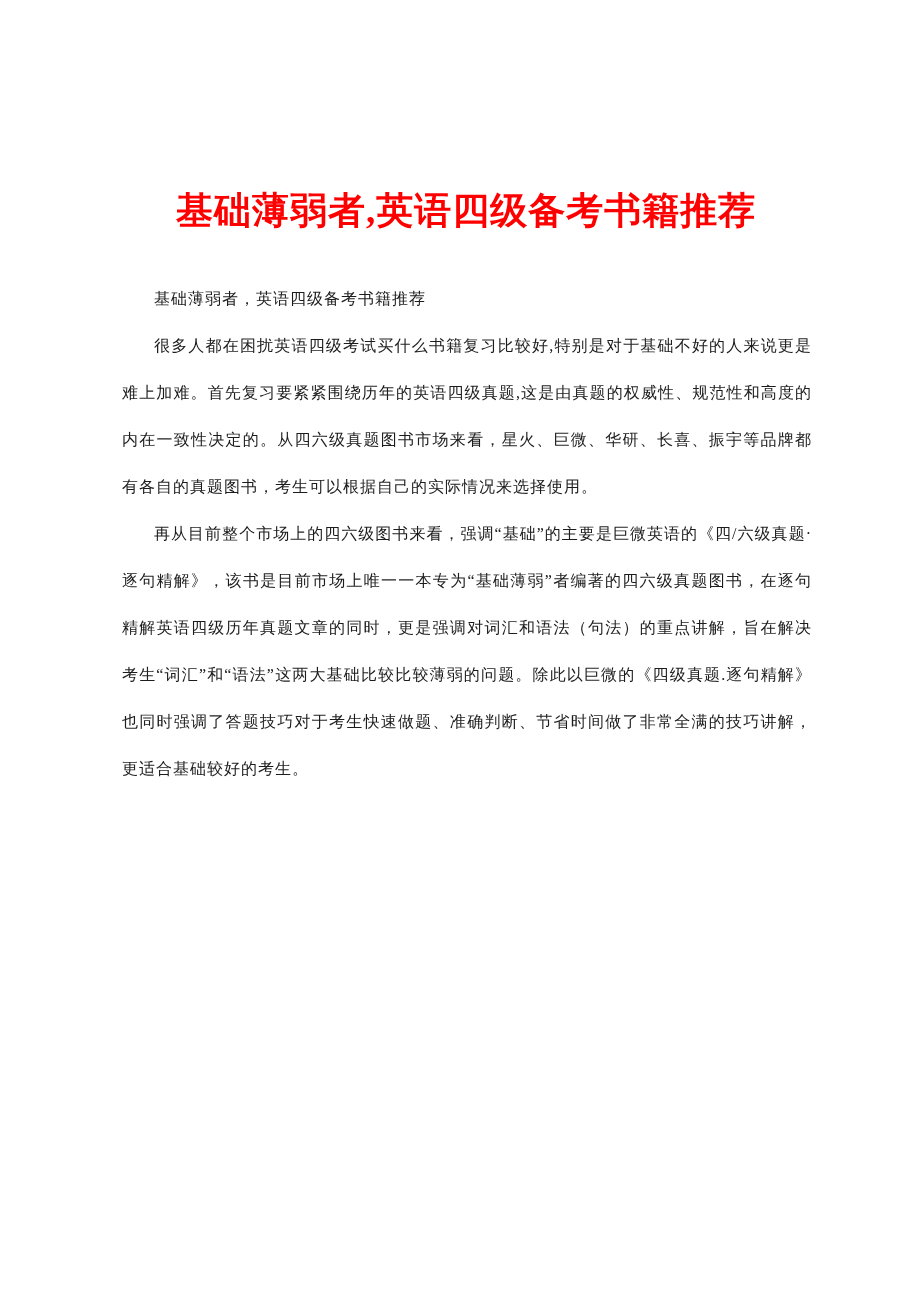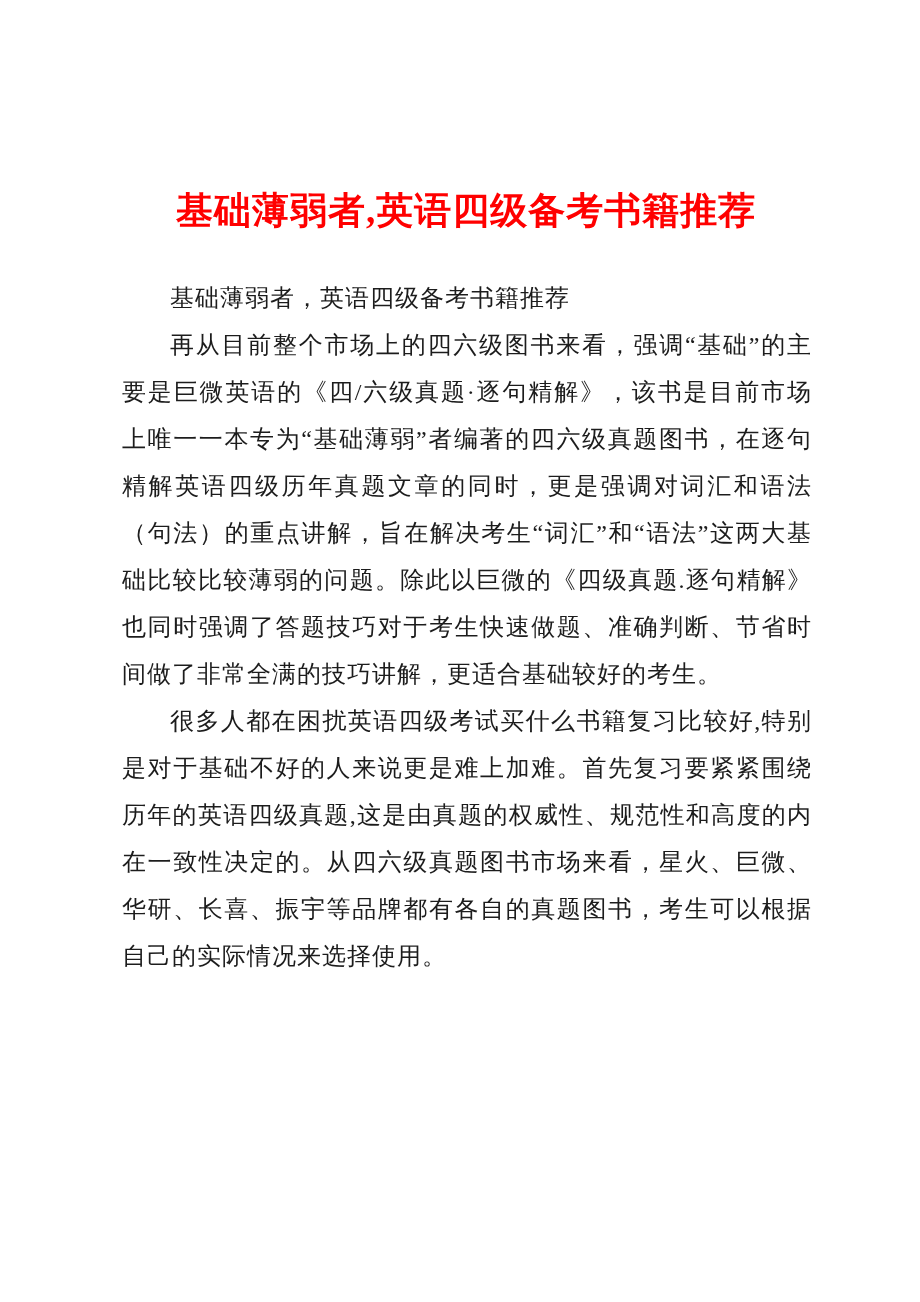--- a/index.html
+++ b/index.html
@@ -25,34 +25,34 @@
     letter-spacing: 1px;
     color: #ff0000;
     font-family: "Liberation Serif", "DejaVu Serif", serif;
   }
   .doc-body {
     margin: 43px 108px 0 122px;
   }
   .doc-body p {
     margin: 0;
     padding: 0;
-    font-size: 24px;
+    font-size: 16px;
     line-height: 47px;
     letter-spacing: 1px;
     color: #1c1c1c;
     text-align: justify;
     text-justify: inter-ideograph;
     text-indent: 2em;
     word-break: break-all;
     font-family: "Liberation Serif", "DejaVu Serif", serif;
   }
 </style>
 </head>
 <body>
 
 <div class="doc-page">
   <h1 class="doc-title">基础薄弱者,英语四级备考书籍推荐</h1>
   <div class="doc-body">
     <p>基础薄弱者，英语四级备考书籍推荐</p>
+    <p>很多人都在困扰英语四级考试买什么书籍复习比较好,特别是对于基础不好的人来说更是难上加难。首先复习要紧紧围绕历年的英语四级真题,这是由真题的权威性、规范性和高度的内在一致性决定的。从四六级真题图书市场来看，星火、巨微、华研、长喜、振宇等品牌都有各自的真题图书，考生可以根据自己的实际情况来选择使用。</p>
     <p>再从目前整个市场上的四六级图书来看，强调“基础”的主要是巨微英语的《四/六级真题·逐句精解》，该书是目前市场上唯一一本专为“基础薄弱”者编著的四六级真题图书，在逐句精解英语四级历年真题文章的同时，更是强调对词汇和语法（句法）的重点讲解，旨在解决考生“词汇”和“语法”这两大基础比较比较薄弱的问题。除此以巨微的《四级真题.逐句精解》也同时强调了答题技巧对于考生快速做题、准确判断、节省时间做了非常全满的技巧讲解，更适合基础较好的考生。</p>
-    <p>很多人都在困扰英语四级考试买什么书籍复习比较好,特别是对于基础不好的人来说更是难上加难。首先复习要紧紧围绕历年的英语四级真题,这是由真题的权威性、规范性和高度的内在一致性决定的。从四六级真题图书市场来看，星火、巨微、华研、长喜、振宇等品牌都有各自的真题图书，考生可以根据自己的实际情况来选择使用。</p>
   </div>
 </div>
 
 </body></html>

